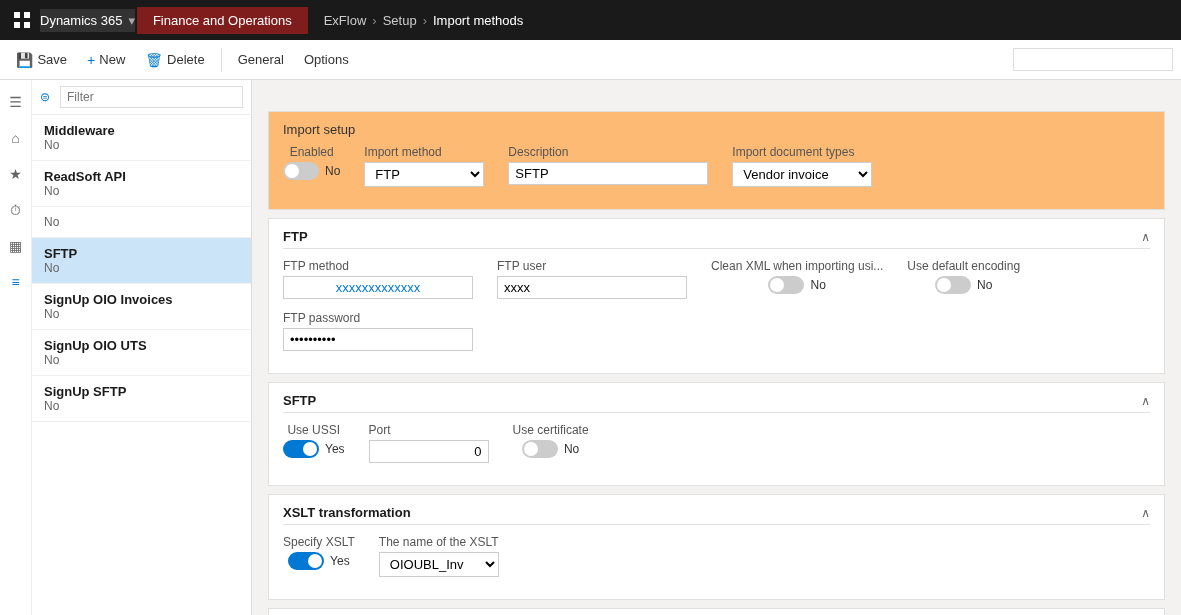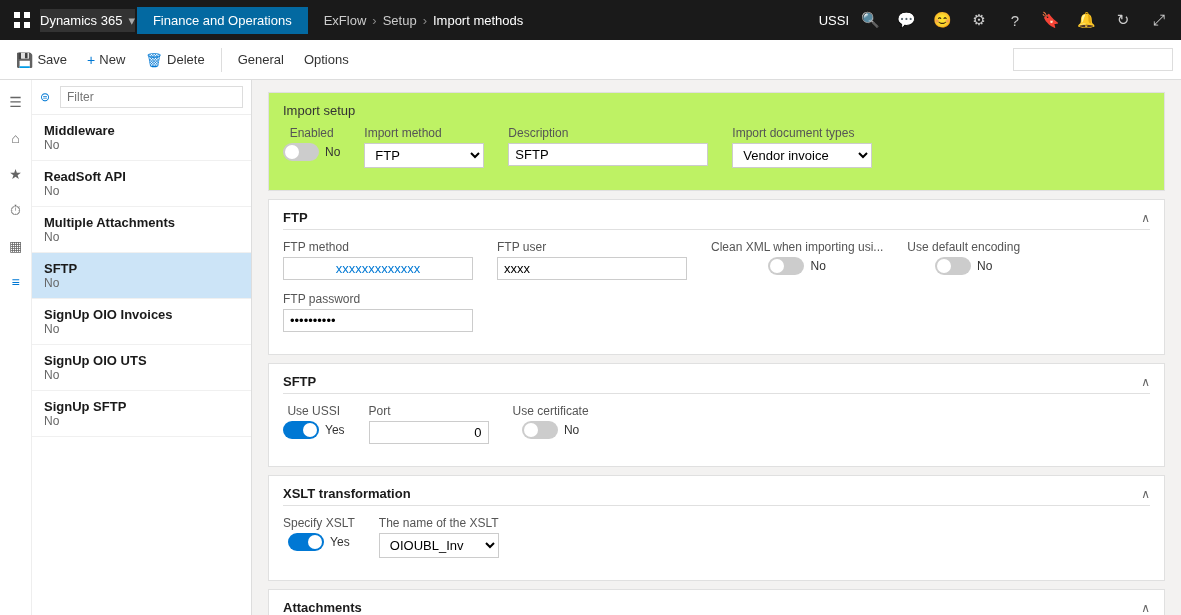--- a/index.html
+++ b/index.html
@@ -14,21 +14,21 @@
       padding: 0 8px;
       color: #fff;
     }
     .top-nav .apps-grid {
       width: 28px; height: 28px; display: flex; align-items: center; justify-content: center; cursor: pointer;
     }
     .top-nav .brand {
       background: #333; color: #fff; padding: 4px 0; display: flex; align-items: center; gap: 6px; font-size: 13px; margin-left: 4px;
     }
     .top-nav .module-name {
-      background: #0369a1; color: #fff; padding: 6px 16px; font-size: 13px; font-weight: 500; margin-left: 2px;
+      background: #7f1d1d; color: #fff; padding: 6px 16px; font-size: 13px; font-weight: 500; margin-left: 2px;
     }
     .breadcrumb {
       display: flex; align-items: center; gap: 6px; color: #ccc; font-size: 13px; margin-left: 16px;
     }
     .breadcrumb span { color: #ccc; }
     .breadcrumb .sep { color: #888; }
     .top-nav-right {
       margin-left: auto; display: flex; align-items: center; gap: 8px; color: #fff;
     }
     .top-nav-right .user-name { font-size: 13px; }
@@ -143,24 +143,25 @@
       background: #fff;
       border: 1px solid #e0e0e0;
       margin-bottom: 8px;
       padding: 10px 14px;
     }
     .section-card-header {
       display: flex; align-items: center; justify-content: space-between;
       margin-bottom: 10px; padding-bottom: 4px; border-bottom: 1px solid #e0e0e0;
     }
     .import-setup-area {
-      background: #bef264;
+      background: #fdba74;
       border: 1px solid #e0e0e0;
       padding: 10px 14px;
       margin-bottom: 8px;
+      margin-top: 19px;
     }
   </style>
 </head>
 <body>
 
 <div class="top-nav">
   <div class="apps-grid">
     <svg width="16" height="16" viewBox="0 0 16 16" fill="white">
         <rect x="0" y="0" width="6" height="6"></rect>
         <rect x="10" y="0" width="6" height="6"></rect>
@@ -173,32 +174,20 @@
     <span style="color:#aaa">▾</span>
   </div>
   <div class="module-name">Finance and Operations</div>
   <div class="breadcrumb">
     <span style="color:#ccc">ExFlow</span>
     <span class="sep">›</span>
     <span style="color:#ccc">Setup</span>
     <span class="sep">›</span>
     <span style="color:#ffffff">Import methods</span>
   </div>
-  <div class="top-nav-right">
-    <span class="user-name">USSI</span>
-    <span class="top-nav-icon">🔍</span>
-    <span class="top-nav-icon">💬</span>
-    <span class="top-nav-icon">😊</span>
-    <span class="top-nav-icon">⚙</span>
-    <span class="top-nav-icon">?</span>
-    <span class="top-nav-icon">🔖</span>
-    <span class="top-nav-icon">🔔</span>
-    <span class="top-nav-icon">↻</span>
-    <span class="top-nav-icon">⤢</span>
-  </div>
 </div>
 
 <div class="toolbar">
   <button class="toolbar-btn">
     <span class="icon">💾</span>
     <span>Save</span>
   </button>
   <button class="toolbar-btn">
     <span class="icon">+</span>
     <span>New</span>
@@ -238,21 +227,20 @@
     <div class="list-items">
       <div class="list-item">
         <div class="item-name">Middleware</div>
         <div class="item-sub">No</div>
       </div>
       <div class="list-item">
         <div class="item-name">ReadSoft API</div>
         <div class="item-sub">No</div>
       </div>
       <div class="list-item">
-        <div class="item-name">Multiple Attachments</div>
         <div class="item-sub">No</div>
       </div>
       <div class="list-item active">
         <div class="item-name">SFTP</div>
         <div class="item-sub">No</div>
       </div>
       <div class="list-item">
         <div class="item-name">SignUp OIO Invoices</div>
         <div class="item-sub">No</div>
       </div>

